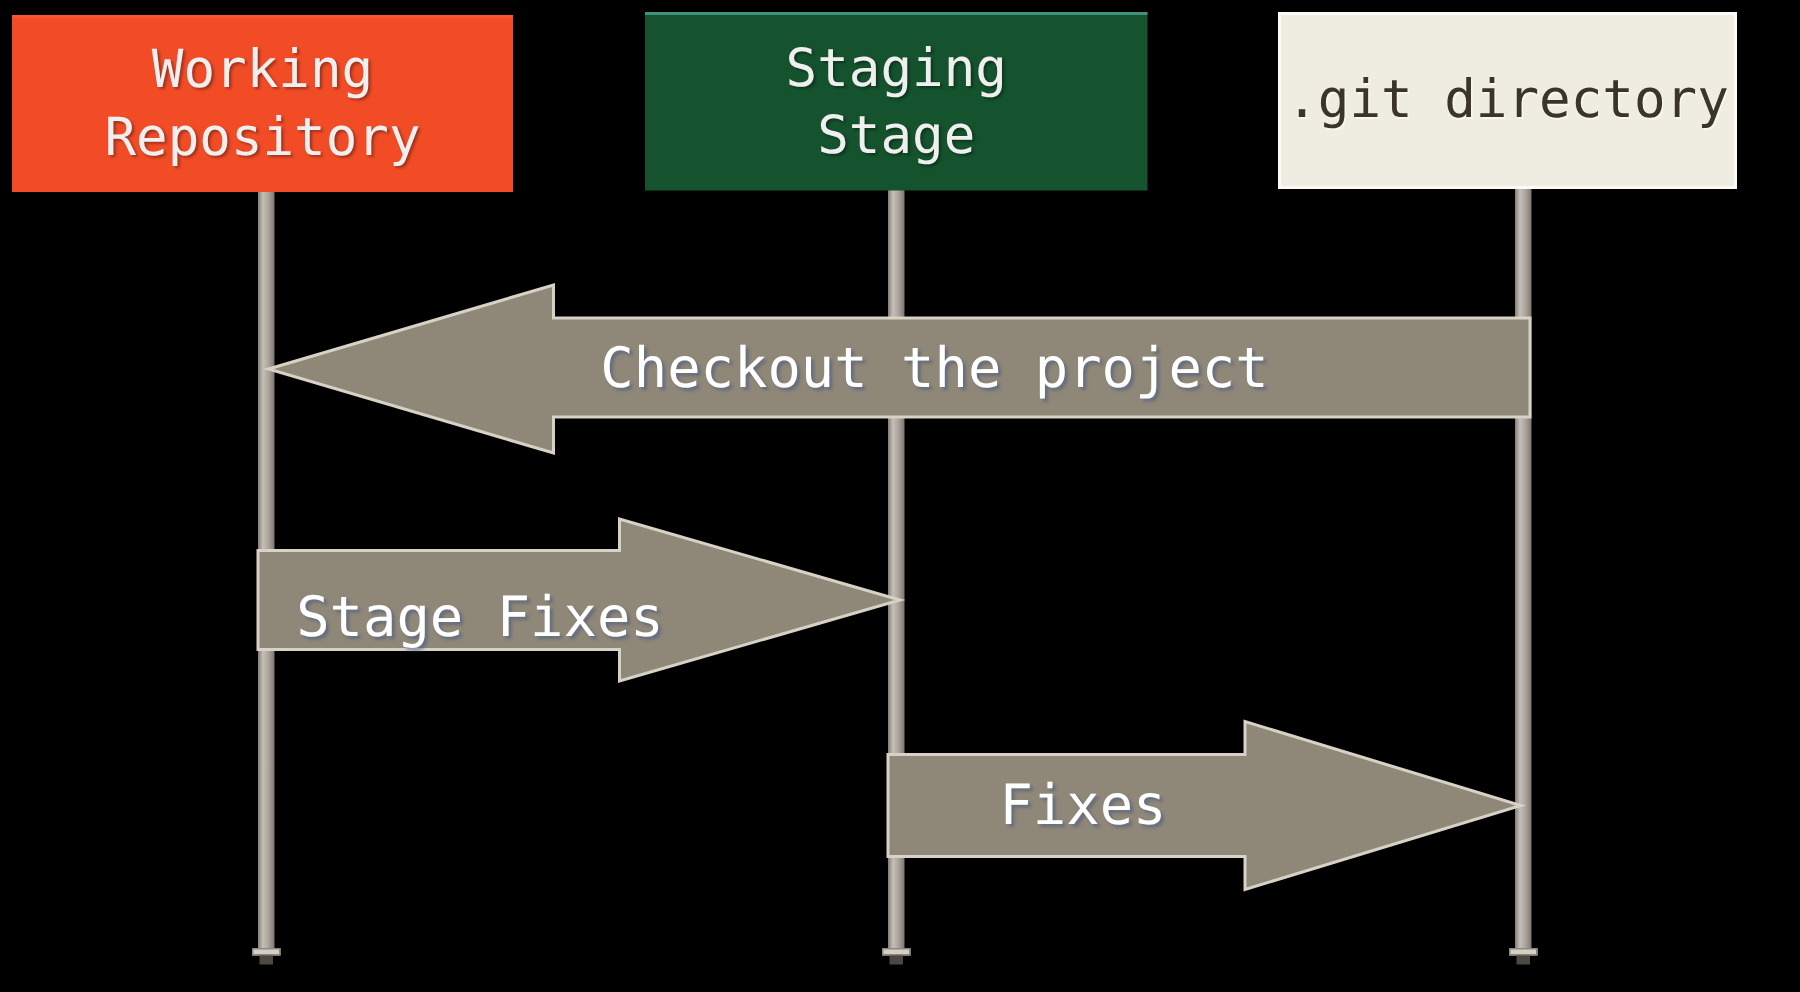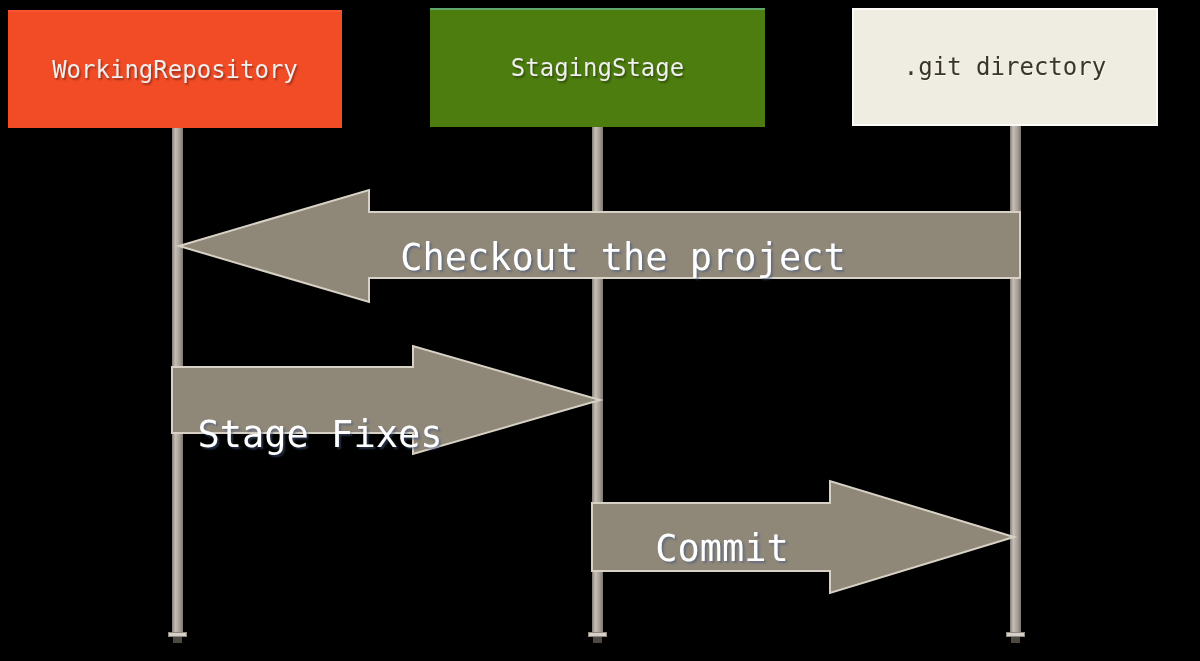--- a/index.html
+++ b/index.html
@@ -13,40 +13,40 @@
     height: 661px;
     background: #000000;
     overflow: hidden;
     font-family: "DejaVu Sans Mono", "Liberation Mono", monospace;
   }
 
   
   .box {
     position: absolute;
     display: flex;
-    flex-direction: row;
+    flex-direction: column;
     align-items: center;
     justify-content: center;
     text-align: center;
-    font-size: 24px;
+    font-size: 35px;
     line-height: 45px;
     white-space: nowrap;
     box-sizing: border-box;
   }
   .box .bline { display: block; }
   .box-working {
     left: 8px; top: 10px; width: 334px; height: 118px;
     background: #F24C27;
     color: #EFEFEF;
     text-shadow: 1.5px 1.5px 2px rgba(0,0,0,0.35);
     border-top: 2px solid rgba(255,90,60,0.6);
   }
   .box-staging {
     left: 430px; top: 8px; width: 335px; height: 119px;
-    background: #4d7c0f;
+    background: #14532d;
     color: #EFEFEF;
     text-shadow: 1.5px 1.5px 2px rgba(0,0,0,0.35);
     border-top: 2px solid rgba(120,220,225,0.45);
   }
   .box-git {
     left: 852px; top: 8px; width: 306px; height: 118px;
     background: #EFEDE2;
     color: #3B3428;
     border: 2px solid #FBFAF6;
     text-shadow: 1px 1px 0 rgba(255,255,255,0.5);
@@ -93,24 +93,23 @@
 
   .arrow-label {
     position: absolute;
     color: #FFFFFF;
     font-size: 37px;
     line-height: 46px;
     height: 46px;
     text-align: center;
     white-space: nowrap;
     text-shadow: 2px 2px 2px rgba(70, 90, 130, 0.55);
-    margin-top: 12px;
   }
   .label-checkout { left: 373px; top: 223px; width: 500px; }
-  .label-stage    { left: 190px; top: 400px; width: 260px; }
+  .label-stage    { left: 190px; top: 389px; width: 260px; }
   .label-commit   { left: 602px; top: 514px; width: 240px; }
 </style>
 </head>
 <body>
 
 <div class="canvas">
 
   <div class="lifeline lifeline-1">
     <span class="cap"></span>
     <span class="nub"></span>
@@ -125,21 +124,21 @@
   </div>
 
   <svg class="arrows" viewBox="0 0 1200 661">
     <polygon points="179,246 369,190 369,212 1020,212 1020,278 369,278 369,302"></polygon>
     <polygon points="172,367 413,367 413,346 600,400 413,454 413,433 172,433"></polygon>
     <polygon points="592,503 830,503 830,481 1014,537 830,593 830,571 592,571"></polygon>
   </svg>
 
   <div class="arrow-label label-checkout">Checkout the project</div>
   <div class="arrow-label label-stage">Stage Fixes</div>
-  <div class="arrow-label label-commit">Commit</div>
+  <div class="arrow-label label-commit">Fixes</div>
 
   <div class="box box-working">
     <span class="bline">Working</span>
     <span class="bline">Repository</span>
   </div>
   <div class="box box-staging">
     <span class="bline">Staging</span>
     <span class="bline">Stage</span>
   </div>
   <div class="box box-git">

